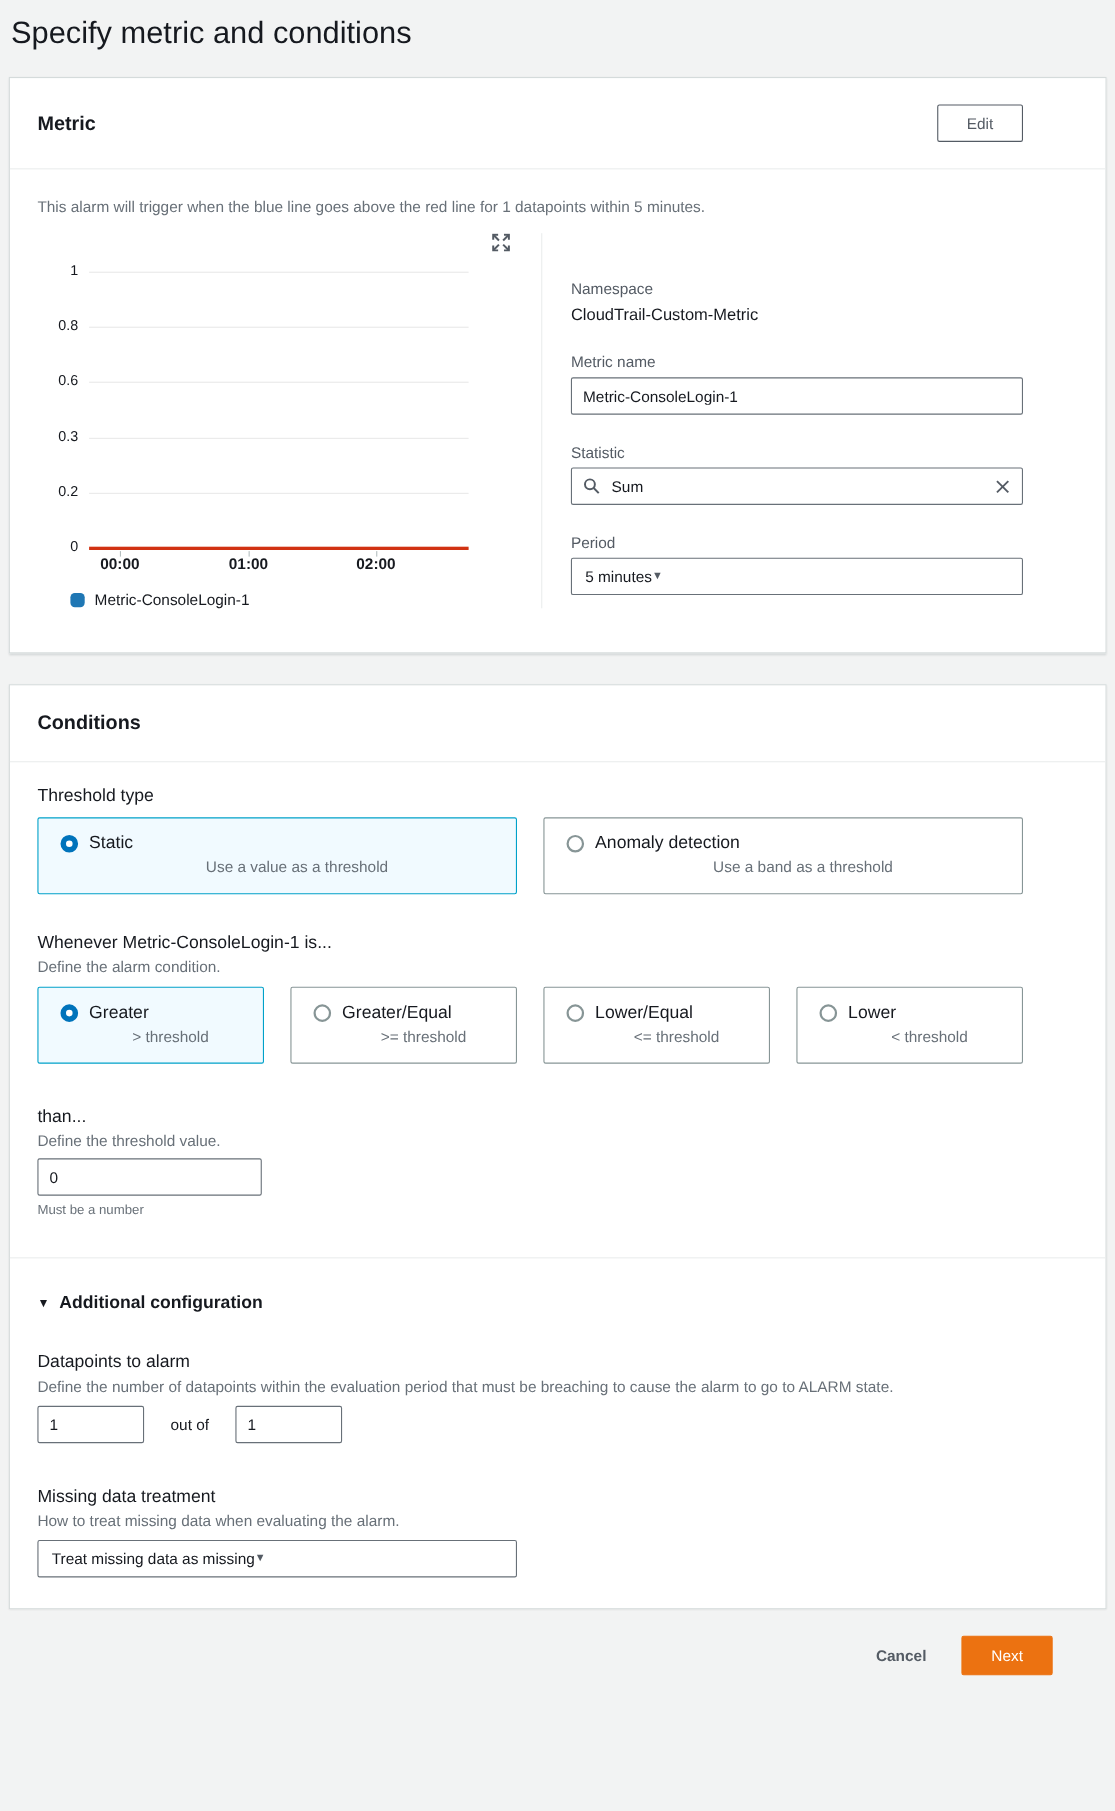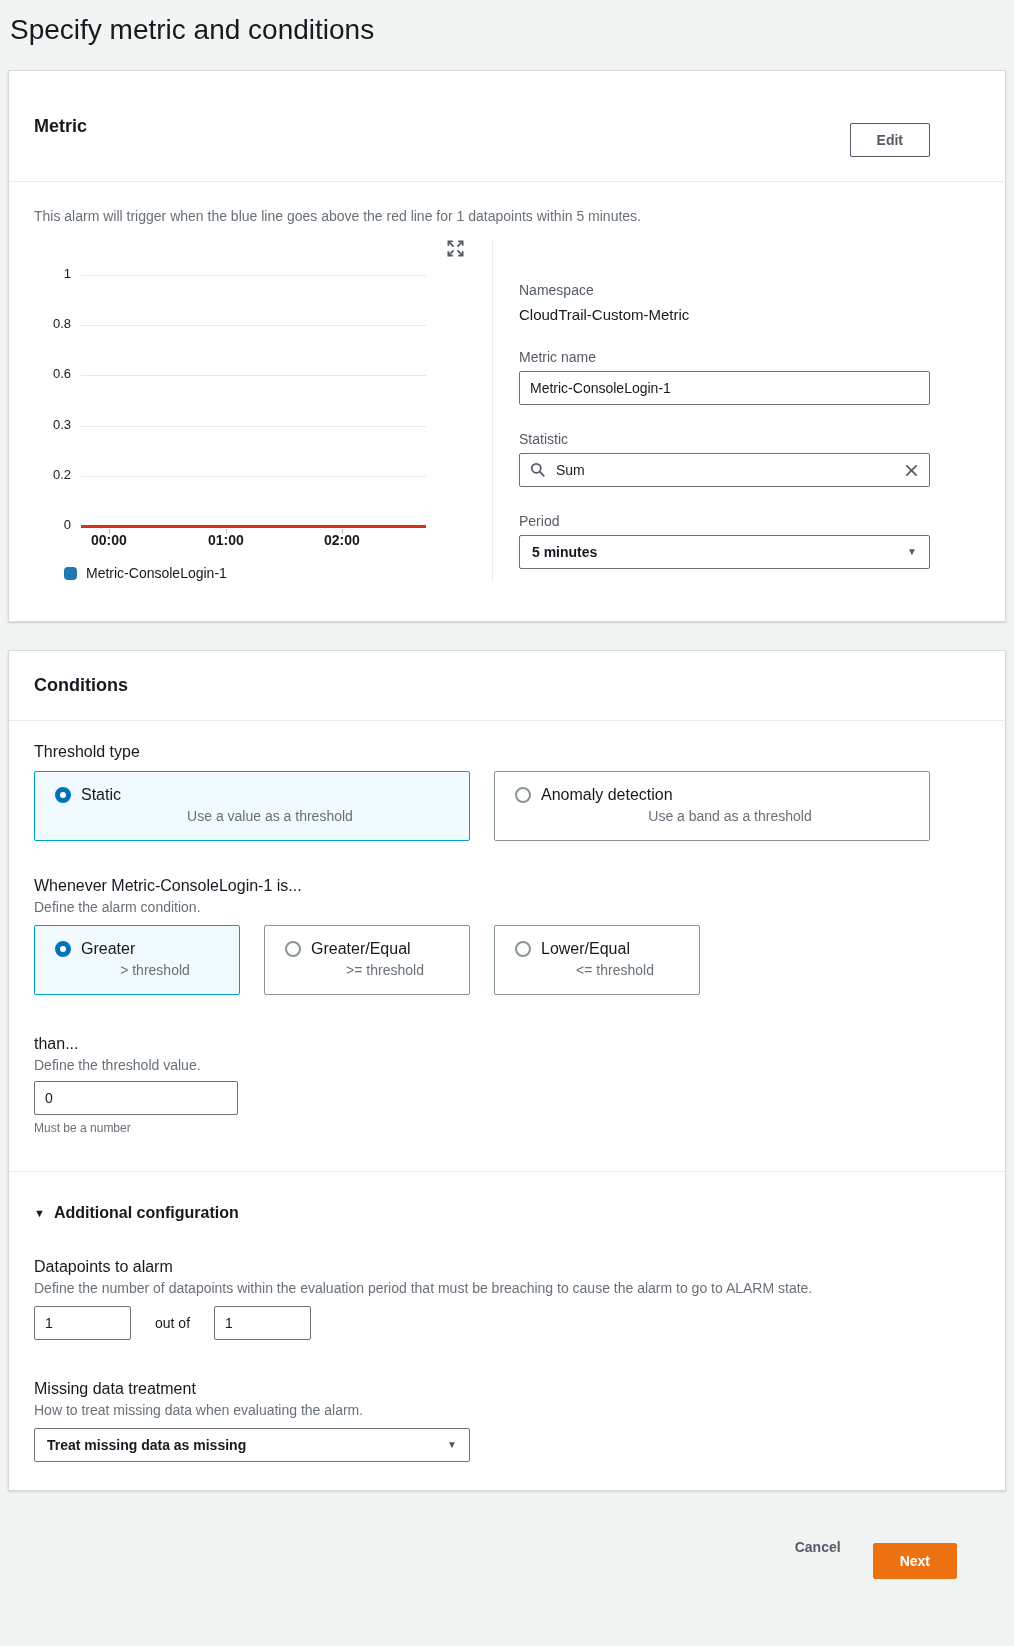--- a/index.html
+++ b/index.html
@@ -7,21 +7,21 @@
     margin: 0; width: 1014px; min-height: 1646px;
     background: #f2f3f3; color: #16191f;
     font-family: "Liberation Sans", "DejaVu Sans", sans-serif;
     font-size: 14px;
   }
   h1 { font-size: 28px; font-weight: 500; margin: 14px 0 24px 10px; }
   .card { background: #fff; border: 1px solid #d5dbdb; margin: 0 8px; box-shadow: 0 1px 2px rgba(0,28,36,.15); }
   .card-header { display: flex; align-items: center; justify-content: space-between; padding: 24px 75px 24px 25px; border-bottom: 1px solid #eaeded; }
   .card-header h2 { font-size: 18px; font-weight: 700; margin: 0; }
   .card-body { padding: 22px 75px 40px 25px; }
-  .btn { font-family: inherit; font-size: 14px; font-weight: 700; border-radius: 2px; cursor: pointer; margin-top: 28px; }
+  .btn { font-family: inherit; font-size: 14px; font-weight: 400; border-radius: 2px; cursor: pointer; }
   .btn-normal { background: #fff; border: 1px solid #545b64; color: #545b64; padding: 8px 26px; }
   .btn-primary { background: #ec7211; border: 1px solid #ec7211; color: #fff; padding: 9px 26px; }
   .btn-link { background: none; border: none; color: #545b64; padding: 9px 2px; font-weight: 700; font-size: 14px; cursor: pointer; font-family: inherit; }
   .section-label { font-size: 16px; color: #16191f; }
   .sub { font-size: 14px; color: #687078; margin-top: 4px; }
   .constraint { font-size: 12px; color: #687078; margin-top: 6px; }
 
   
   .metric-content { display: flex; margin-top: 16px; }
   .chart-col { width: 458px; flex: none; }
@@ -38,21 +38,21 @@
   .legend { display: flex; align-items: center; gap: 9px; margin: 2px 0 0 30px; font-size: 14px; }
   .legend-dot { width: 13px; height: 13px; border-radius: 4px; flex: none; }
 
   .form-group + .form-group { margin-top: 26px; }
   .field-label { font-size: 14px; color: #545b64; margin-bottom: 6px; }
   .static-value { font-size: 15px; color: #16191f; margin-top: 8px; }
   .text-input { width: 100%; height: 34px; border: 1px solid #687078; border-radius: 2px; padding: 0 10px; font-size: 14px; font-family: inherit; color: #16191f; background: #fff; }
   .search-box { display: flex; align-items: center; height: 34px; border: 1px solid #687078; border-radius: 2px; padding: 0 10px; gap: 8px; background: #fff; }
   .search-box input { border: none; outline: none; flex: 1; font-size: 14px; font-family: inherit; color: #16191f; min-width: 0; }
   .icon-btn { background: none; border: none; padding: 0; cursor: pointer; display: flex; align-items: center; }
-  .select-box { display: flex; align-items: center; justify-content: space-between; height: 34px; border: 1px solid #687078; border-radius: 2px; padding: 0 12px; background: #fff; cursor: pointer; font-size: 14px; color: #16191f; font-weight: bold; }
+  .select-box { display: flex; align-items: center; height: 34px; border: 1px solid #687078; border-radius: 2px; padding: 0 12px; background: #fff; cursor: pointer; font-size: 14px; color: #16191f; }
   .caret { font-size: 10px; color: #545b64; line-height: 1; }
 
   
   .tile-grid-2 { display: grid; grid-template-columns: 1fr 1fr; gap: 24px; margin-top: 10px; }
   .tile-grid-4 { display: grid; grid-template-columns: repeat(4, 1fr); gap: 24px; margin-top: 10px; }
   .tile { border: 1px solid #879596; border-radius: 2px; background: #fff; padding: 14px 10px 16px 20px; cursor: pointer; text-align: center; }
   .tile.selected { border-color: #00a1c9; background: #f1faff; }
   .tile-title-row { display: flex; align-items: center; gap: 10px; font-size: 16px; }
   .tile-desc { margin: 4px 0 0 26px; font-size: 14px; color: #687078; }
   .radio { width: 16px; height: 16px; border-radius: 50%; border: 2px solid #879596; background: #fff; flex: none; }
@@ -211,20 +211,27 @@
         </div>
         <div class="tile-desc">&gt;= threshold</div>
       </div>
       <div class="tile">
         <div class="tile-title-row">
           <span class="radio"></span>
           <span>Lower/Equal</span>
         </div>
         <div class="tile-desc">&lt;= threshold</div>
       </div>
+      <div class="tile">
+        <div class="tile-title-row">
+          <span class="radio"></span>
+          <span>Lower</span>
+        </div>
+        <div class="tile-desc">&lt; threshold</div>
+      </div>
     </div>
 
     <div class="section-label mt40">than...</div>
     <div class="sub">Define the threshold value.</div>
     <div class="mt8">
       <input class="text-input than-input" type="text" value="0" style="">
     </div>
     <div class="constraint">Must be a number</div>
 
     <hr class="hr-full">

